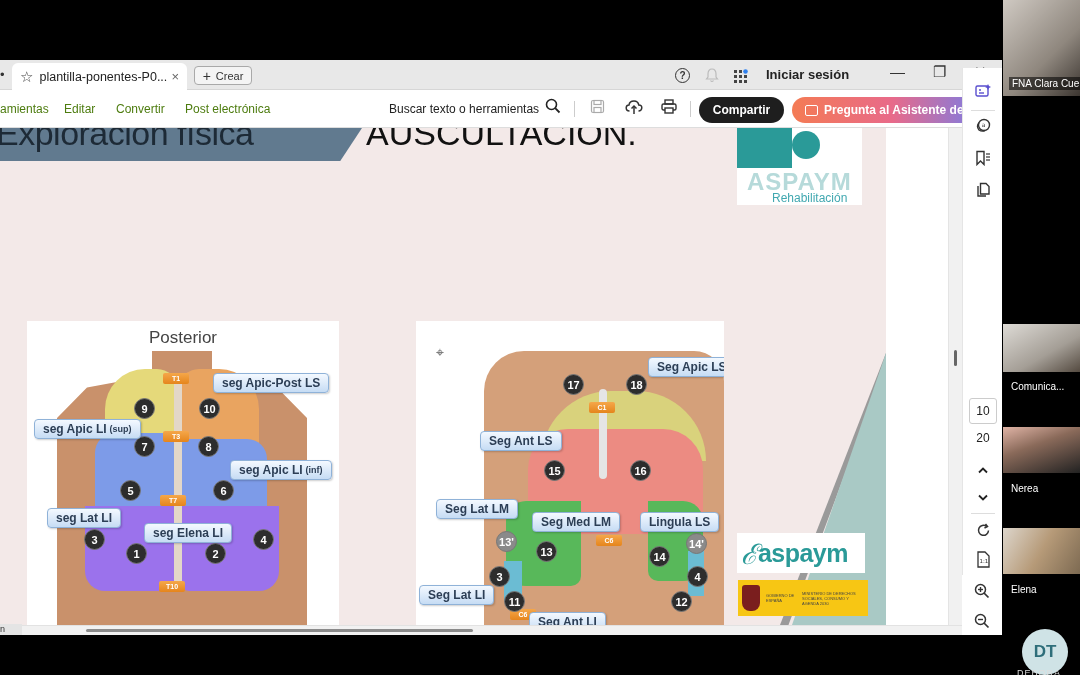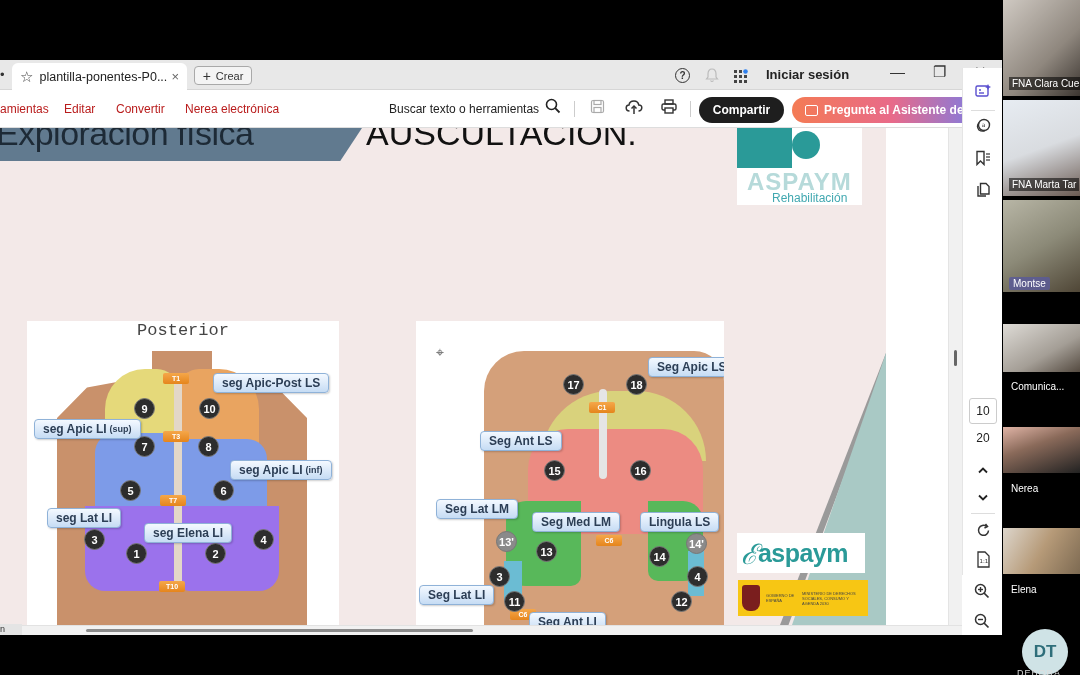--- a/index.html
+++ b/index.html
@@ -15,21 +15,21 @@
 .tab .close{font-size:13px;color:#666}
 .create{position:absolute;left:194px;top:6px;width:58px;height:19px;border:1px solid #a9a9a9;border-radius:4px;background:#f4f4f4;font-size:11px;color:#333;display:flex;align-items:center;justify-content:center;gap:5px}
 .create .plus{font-size:14px;line-height:1}
 .tb-icon{position:absolute;top:6px;font-size:15px;color:#333;width:18px;height:18px;display:flex;align-items:center;justify-content:center}
 .help{left:675px;border:1.5px solid #333;border-radius:50%;width:15px;height:15px;font-size:10px;font-weight:bold;top:8px}
 .bell{left:703px;color:#bbb}
 .apps{left:731px;top:7px}
 .signin{position:absolute;left:766px;top:7px;font-size:13px;font-weight:bold;color:#222}
 .wc{position:absolute;top:3px;font-size:15px;color:#333}
 .menubar{position:absolute;left:0;top:30px;width:1002px;height:38px;background:#fff;border-bottom:1px solid #ddd}
-.menu-item{position:absolute;top:12px;font-size:12px;color:#b91c1c}
+.menu-item{position:absolute;top:12px;font-size:12px;color:#4d7c0f}
 .search-lbl{position:absolute;left:389px;top:12px;font-size:12px;color:#222}
 .search-ico{position:absolute;left:545px;top:8px;font-size:16px;color:#222}
 .sep{position:absolute;top:11px;width:1px;height:16px;background:#ccc}
 .mi-icon{position:absolute;top:9px;font-size:15px;color:#444}
 .share{position:absolute;left:699px;top:7px;width:85px;height:26px;border-radius:13px;background:#1e1e1e;color:#fff;font-size:12px;font-weight:bold;display:flex;align-items:center;justify-content:center}
 .ai{position:absolute;left:792px;top:7px;width:200px;height:26px;border-radius:13px;background:linear-gradient(90deg,#f47b54 0%,#e86a8a 50%,#6d7ff0 100%);color:#fff;font-size:12px;font-weight:bold;display:flex;align-items:center;justify-content:center;gap:6px}
 .ai .aiico{width:13px;height:11px;border:1.6px solid #fff;border-radius:2px;position:relative}
 
 .viewer{position:absolute;left:0;top:68px;width:962px;height:497px;background:#14532d;overflow:hidden}
 .slide{position:absolute;left:0;top:0;width:886px;height:497px;background:#f3e9e8;overflow:hidden}
@@ -51,21 +51,21 @@
 .aspaym .g{font-size:28px;color:#2a9a98;font-family:"DejaVu Serif",serif;font-style:italic}
 .aspaym .t{font-size:25px;font-weight:bold;color:#2a9a98;letter-spacing:-0.5px}
 .gob{position:absolute;left:738px;top:452px;width:130px;height:36px;background:#f7c614;display:flex;align-items:center;gap:6px;padding-left:4px}
 .gob .shield{width:18px;height:26px;background:#7a1e1e;border-radius:3px 3px 8px 8px}
 .gob .gt{font-size:4px;color:#444;line-height:5px;width:30px}
 .gob .mt{font-size:4px;color:#444;line-height:5px;width:60px}
 
 .panel{position:absolute;background:#fff;overflow:hidden}
 .panel-post{left:27px;top:193px;width:312px;height:335px}
 .panel-ant{left:416px;top:193px;width:308px;height:335px}
-.panel-title{position:absolute;top:0;width:100%;text-align:center;font-size:17px;color:#444;font-family:Liberation Mono, monospace}
+.panel-title{position:absolute;top:7px;width:100%;text-align:center;font-size:17px;color:#444;font-family:Liberation Sans, sans-serif}
 .body{position:absolute;background:#c9916b}
 .lung{position:absolute}
 .num{position:absolute;width:21px;height:21px;border-radius:50%;background:#2d2d2d;color:#fff;font-size:11px;font-weight:bold;display:flex;align-items:center;justify-content:center;border:1px solid #777}
 .num.grey{background:#8a8a8a}
 .vert{position:absolute;width:26px;height:11px;background:linear-gradient(#f5a74a,#e5851c);border-radius:2px;color:#fff;font-size:7px;text-align:center;line-height:11px;font-weight:bold}
 .callout{position:absolute;height:20px;padding:0 8px;background:linear-gradient(#f4f9ff,#c6dcf4);border:1px solid #8fb2d8;border-radius:4px;font-size:12px;color:#2c3e55;font-weight:bold;display:flex;align-items:center;white-space:nowrap;box-shadow:1px 1px 2px rgba(0,0,0,0.2)}
 .callout small{font-size:9px;margin-left:3px}
 .crosshair{position:absolute;left:20px;top:23px;font-size:14px;color:#666}
 
 .hbar{position:absolute;left:0;top:565px;width:962px;height:10px;background:#f1f1f1;border-top:1px solid #e2e2e2}
@@ -129,21 +129,21 @@
       <span class="signin">Iniciar sesión</span>
       <span class="wc" style="left:890px">—</span>
       <span class="wc" style="left:933px">❐</span>
       <span class="wc" style="left:974px">✕</span>
     </div>
 
     <div class="menubar">
       <span class="menu-item" style="left:0">amientas</span>
       <span class="menu-item" style="left:64px">Editar</span>
       <span class="menu-item" style="left:116px">Convertir</span>
-      <span class="menu-item" style="left:185px">Nerea electrónica</span>
+      <span class="menu-item" style="left:185px">Post electrónica</span>
       <span class="search-lbl">Buscar texto o herramientas</span>
       <span class="search-ico">
         <svg width="16" height="16" viewBox="0 0 16 16">
             <circle cx="6.5" cy="6.5" r="5" fill="none" stroke="#222" stroke-width="1.6"></circle>
             <line x1="10.2" y1="10.2" x2="14.5" y2="14.5" stroke="#222" stroke-width="1.8"></line>
           </svg>
       </span>
       <span class="sep" style="left:574px"></span>
       <span class="mi-icon" style="left:590px">
         <svg width="15" height="15" viewBox="0 0 15 15">
@@ -379,26 +379,20 @@
         <circle cx="6.5" cy="6.5" r="5" fill="none" stroke="#333" stroke-width="1.5"></circle>
         <line x1="10" y1="10" x2="14.5" y2="14.5" stroke="#333" stroke-width="1.7"></line>
         <line x1="4" y1="6.5" x2="9" y2="6.5" stroke="#333" stroke-width="1.4"></line>
       </svg>
   </span>
 
   <div class="vids">
     <div class="tile" style="top:0;height:96px;background:linear-gradient(135deg,#cfc9c2,#8f877e 60%,#3b3530)">
       <span class="name dark" style="top:77px">FNA Clara Cue</span>
     </div>
-    <div class="tile" style="top:100px;height:96px;background:linear-gradient(160deg,#e7ecf2,#d9dce0 50%,#6a5a52)">
-      <span class="name dark" style="top:78px">FNA Marta Tar</span>
-    </div>
-    <div class="tile" style="top:200px;height:92px;background:linear-gradient(150deg,#b8b6a6,#8c8a78 50%,#4f4636)">
-      <span class="name badge" style="top:77px">Montse</span>
-    </div>
     <div class="tile" style="top:324px;height:48px;background:linear-gradient(150deg,#dedbd6,#a49e96 60%,#544a40)"></div>
     <span class="tile name" style="position:absolute;left:9px;top:381px;font-size:10px;color:#fff">Comunica...</span>
     <div class="tile" style="top:427px;height:46px;background:linear-gradient(160deg,#e0b4a6,#8a6a5a 40%,#222)"></div>
     <span class="tile name" style="position:absolute;left:9px;top:483px;font-size:10px;color:#fff">Nerea</span>
     <div class="tile" style="top:528px;height:46px;background:linear-gradient(120deg,#ddd6cc,#b69a78 50%,#7d6a52)"></div>
     <span class="tile name" style="position:absolute;left:9px;top:584px;font-size:10px;color:#fff">Elena</span>
   </div>
   <div class="avatar">DT</div>
   <span class="avatar-name">DEBORA</span>
 </div>

